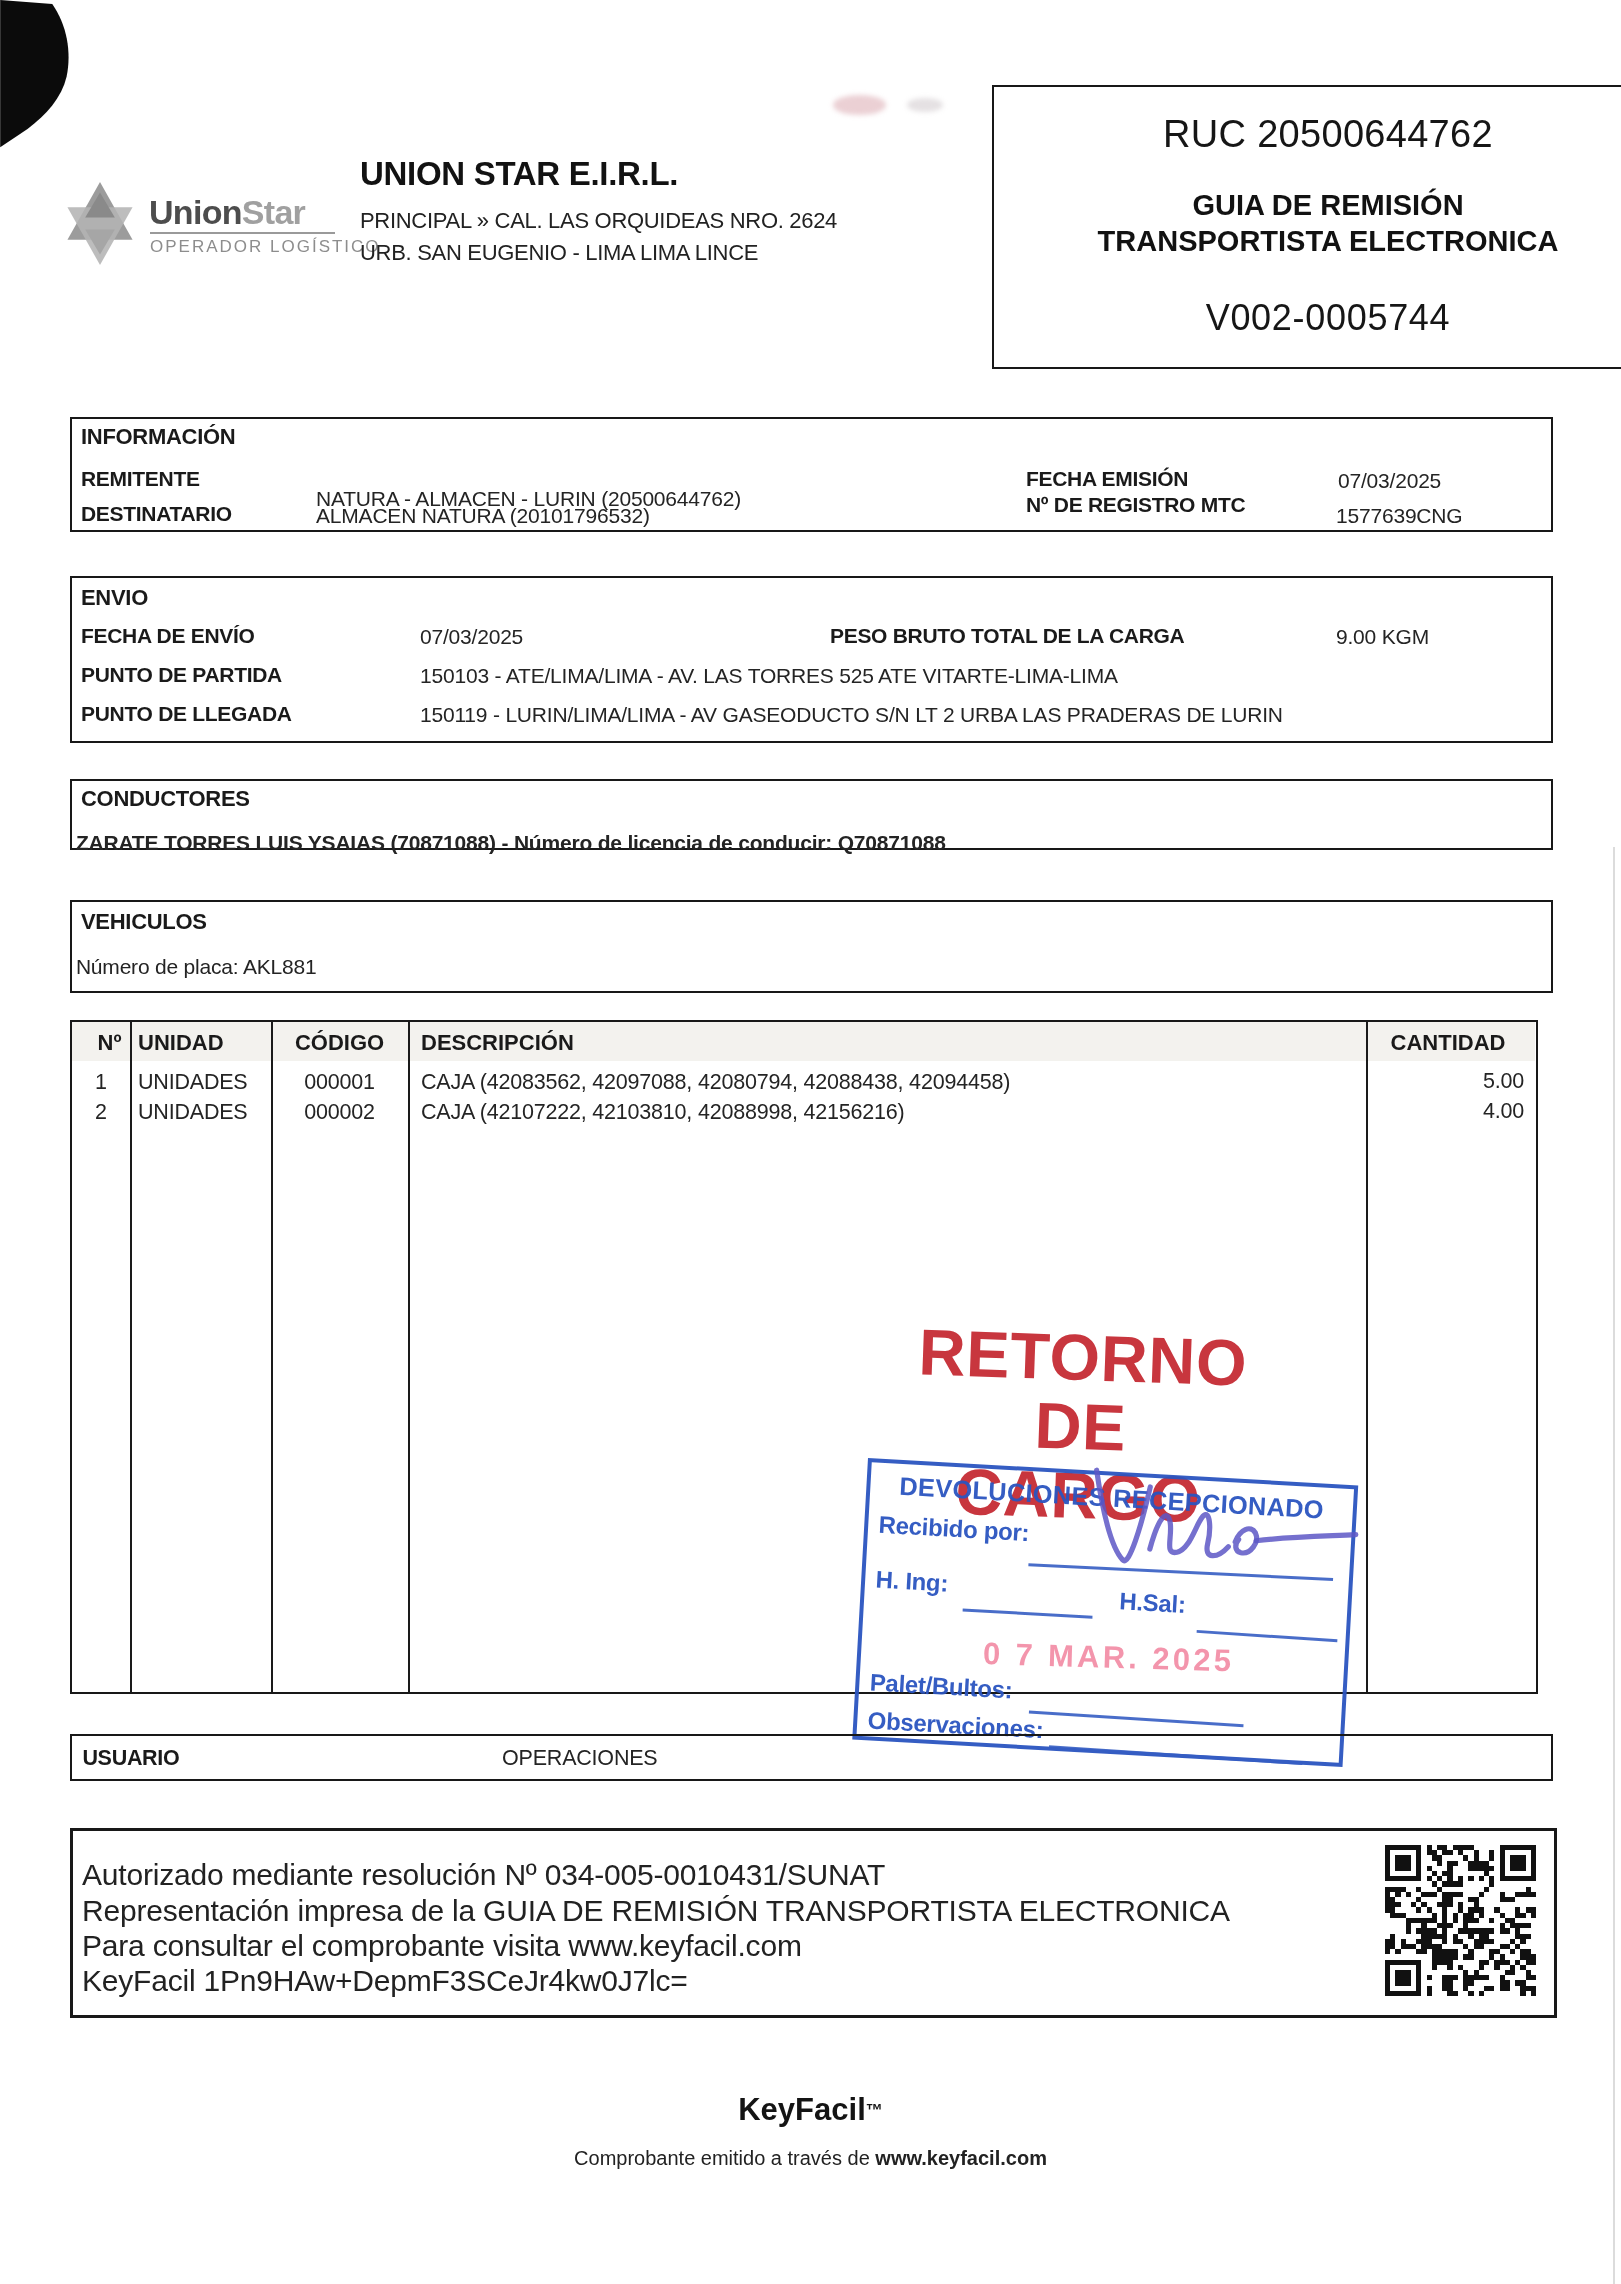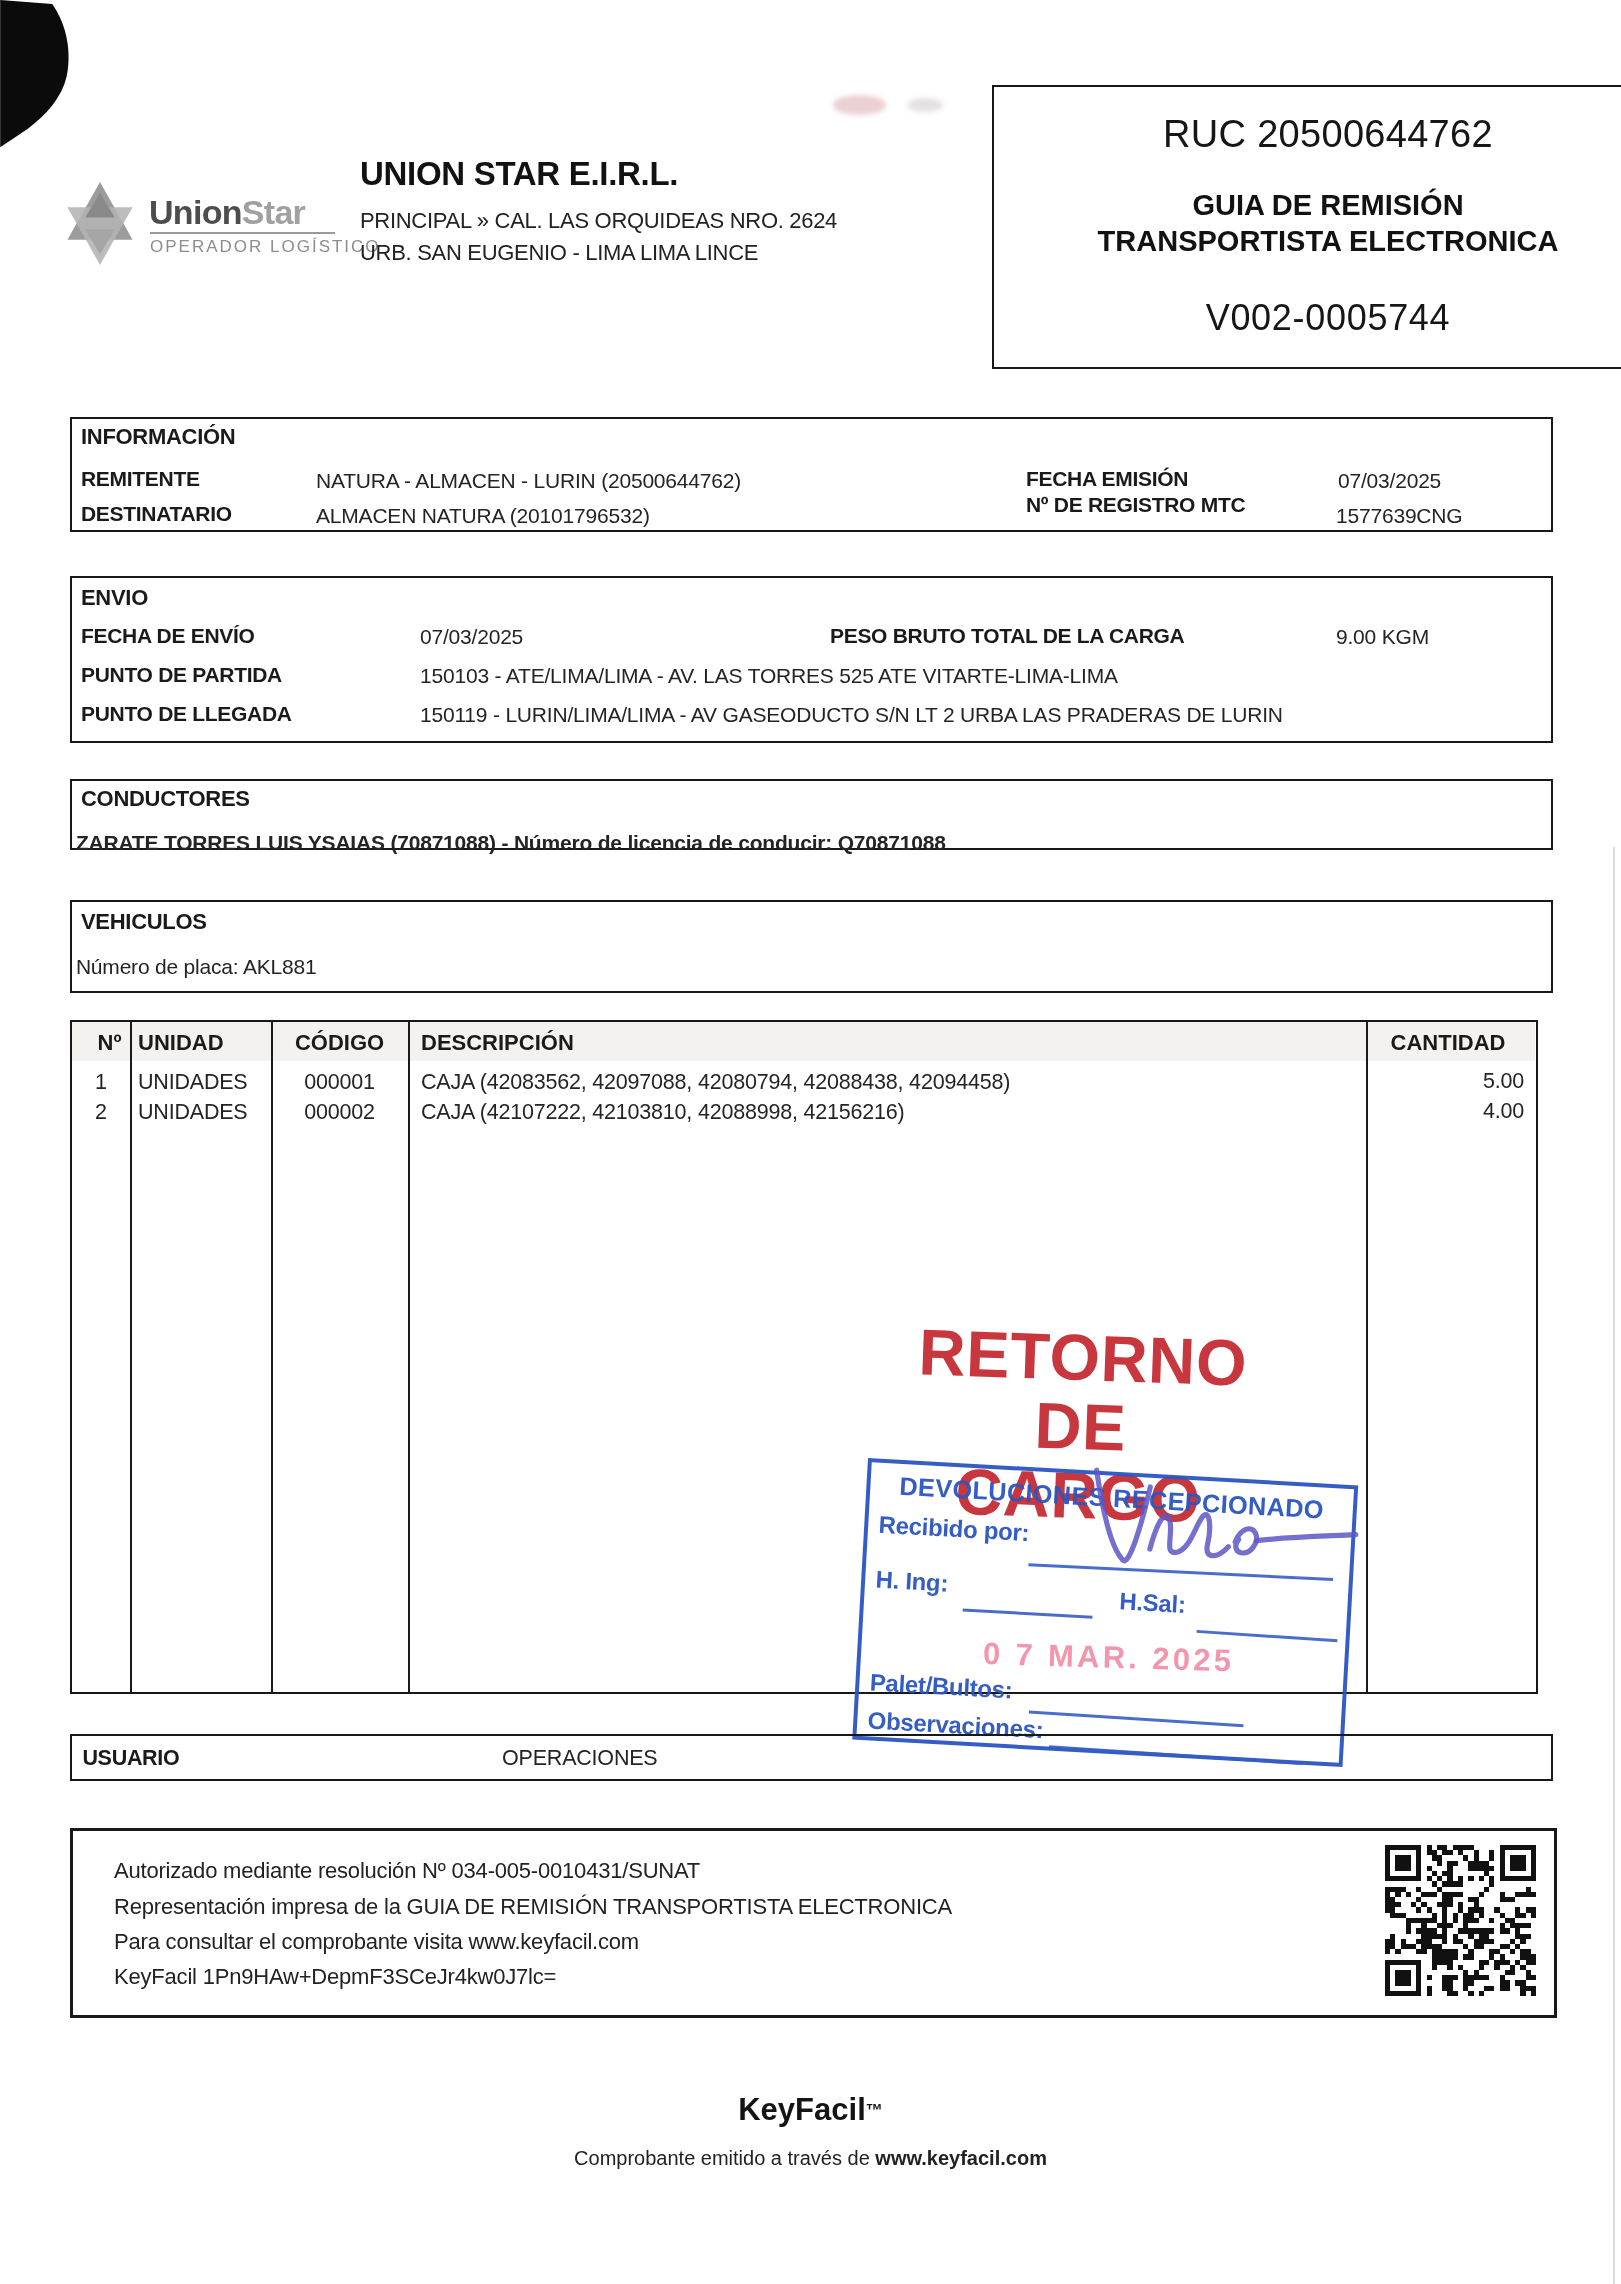--- a/index.html
+++ b/index.html
@@ -31,21 +31,21 @@
   .stamp-red{color:var(--red-stamp);font-size:65px;font-weight:700;line-height:1.06;
              letter-spacing:0.7px;text-align:center;opacity:.93;}
   .stamp-blue{border:4.6px solid var(--blue-stamp);color:var(--blue-stamp);opacity:.95;}
   .sb-title{font-size:25.4px;font-weight:700;letter-spacing:0.3px;text-align:center;}
   .sb-lbl{font-size:24px;font-weight:700;letter-spacing:-0.3px;}
   .sb-line{border-bottom:3.9px solid var(--blue-stamp);opacity:.9;}
   .stamp-date{color:var(--pink-stamp);font-size:31px;font-weight:700;letter-spacing:3.3px;
               text-align:center;opacity:.9;}
   .sig path{stroke:var(--sig-color);stroke-width:8;fill:none;stroke-linecap:round;stroke-linejoin:round;opacity:.85;}
   
-  .foot-line{font-size:22px;color:#222;letter-spacing:-0.2px;margin-left:32px;}
+  .foot-line{font-size:30px;color:#222;letter-spacing:-0.2px;}
   .kf-name{font-size:31px;font-weight:700;color:#141414;}
   .kf-tm{font-size:17px;vertical-align:super;}
   .kf-tag{font-size:20px;color:#222;}
   .kf-tag b{font-weight:700;}
   .smudge{position:absolute;border-radius:50%;filter:blur(2.6px);}
   .edge-line{position:absolute;background:#cdcdcd;opacity:.7;}
 </style>
 </head>
 <body>
 
@@ -77,21 +77,21 @@
   <div class="box" style="left:992px;top:85px;width:672px;height:284px;">
     <div class="abs ruc-line center" style="top:26px;left:0;">RUC 20500644762</div>
     <div class="abs guia-line center" style="top:102px;left:0;">GUIA DE REMISIÓN</div>
     <div class="abs guia-line center" style="top:138px;left:0;">TRANSPORTISTA ELECTRONICA</div>
     <div class="abs doc-num center" style="top:210px;left:0;">V002-0005744</div>
   </div>
 
   <div class="box" style="left:70px;top:417px;width:1483px;height:115px;">
     <div class="abs sec-title" style="left:9px;top:5.2px;">INFORMACIÓN</div>
     <div class="abs lbl" style="left:9px;top:48px;">REMITENTE</div>
-    <div class="abs val" style="left:244px;top:50px;">NATURA - ALMACEN - LURIN (20500644762)</div>
+    <div class="abs val" style="left:244px;top:68px;">NATURA - ALMACEN - LURIN (20500644762)</div>
     <div class="abs lbl" style="left:954px;top:48px;">FECHA EMISIÓN</div>
     <div class="abs val" style="left:1266px;top:50px;">07/03/2025</div>
     <div class="abs lbl" style="left:9px;top:83px;">DESTINATARIO</div>
     <div class="abs val" style="left:244px;top:85px;">ALMACEN NATURA (20101796532)</div>
     <div class="abs lbl" style="left:954px;top:74px;">Nº DE REGISTRO MTC</div>
     <div class="abs val" style="left:1264px;top:85px;">1577639CNG</div>
   </div>
 
   <div class="box" style="left:70px;top:576px;width:1483px;height:167px;">
     <div class="abs sec-title" style="left:9px;top:6.5px;">ENVIO</div>

